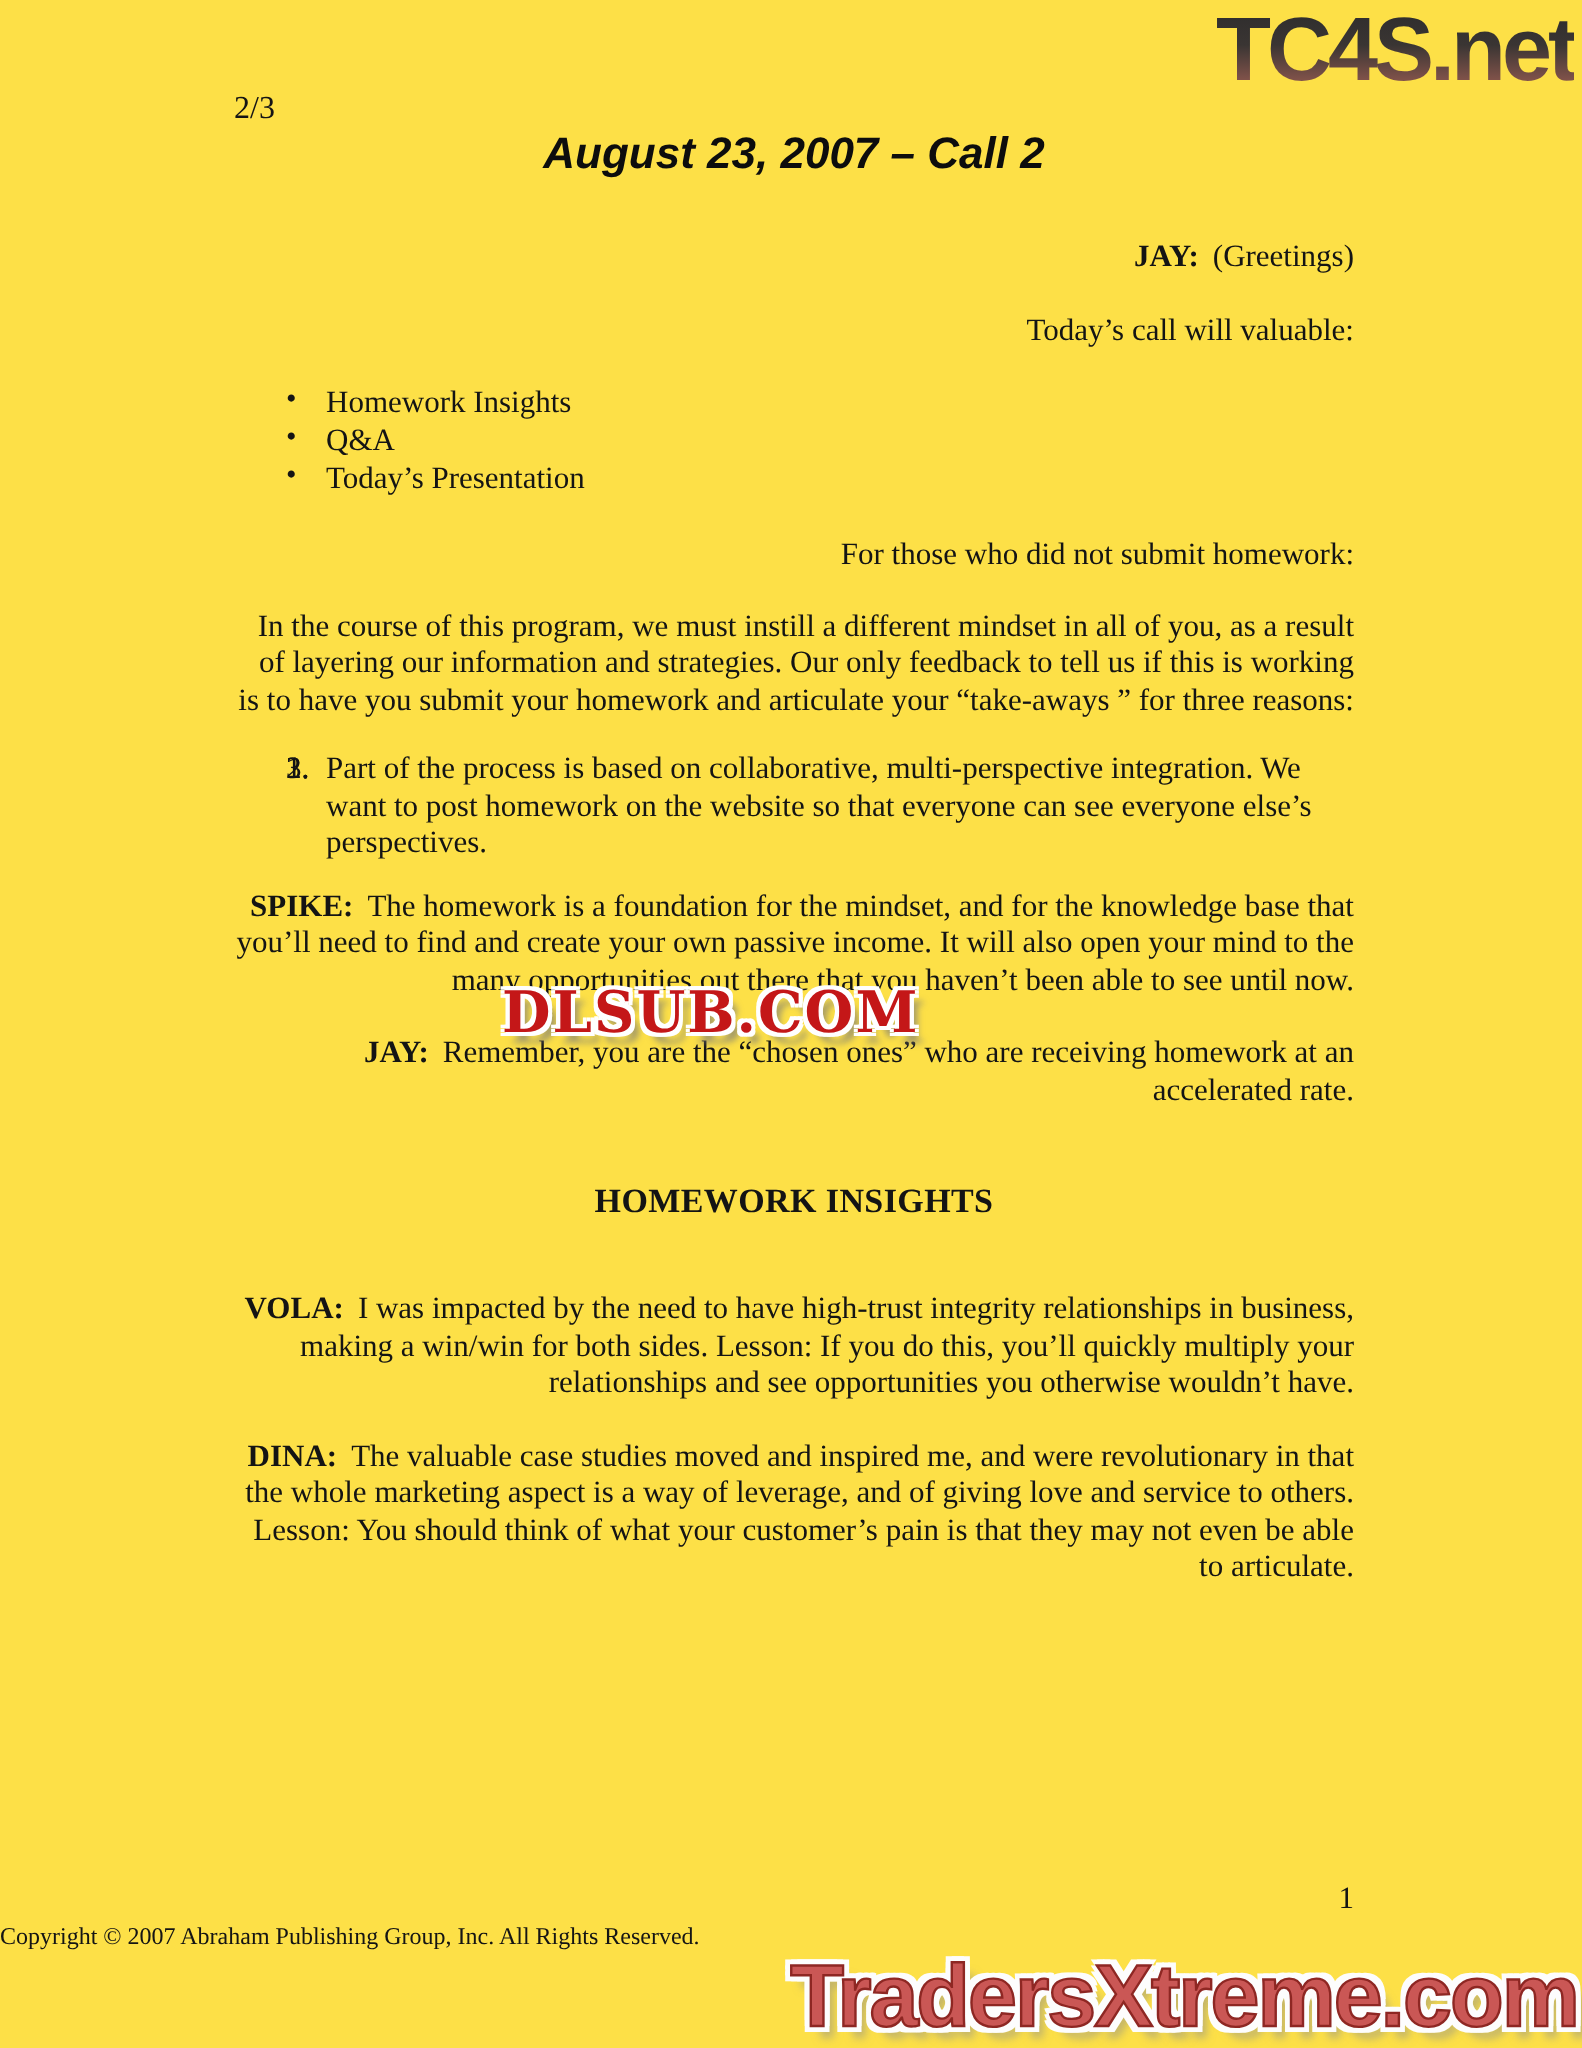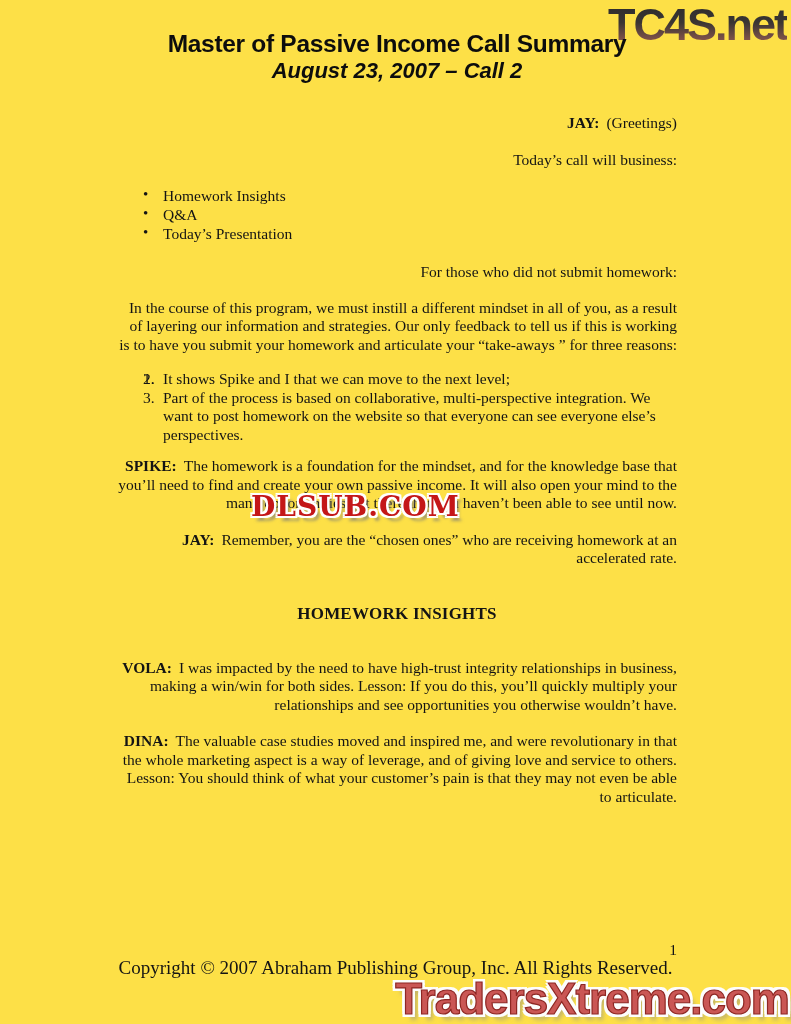--- a/index.html
+++ b/index.html
@@ -71,41 +71,41 @@
       5px 6px 4px rgba(140,140,140,0.55);
   }
 
   
   .footer-page-number {
     position:absolute; left:117px; top:941px; width:560px;
     text-align:right; font-size:15.5px; line-height:18px;
   }
   .footer-copyright {
     position:absolute; left:0; top:960px; width:791px;
-    text-align:center; font-size:19px; line-height:16px;
+    text-align:left; font-size:12px; line-height:16px;
   }
 </style>
 </head>
 <body>
 
 <div class="page">
 
   <div class="logo-top">TC4S.net</div>
 
   <div class="content">
 
+    <p class="page-marker">2/3</p>
 
-    <h1 class="doc-title">Master of Passive Income Call Summary</h1>
     <h2 class="doc-subtitle">August 23, 2007 – Call 2</h2>
 
     <p class="body mt-jay1">
       <b>JAY:</b><span>(Greetings)</span>
     </p>
 
-    <p class="body">Today’s call will business:</p>
+    <p class="body">Today’s call will valuable:</p>
 
     <ul class="bullets">
       <li>
         <span class="dot">•</span><span>Homework Insights</span>
       </li>
       <li>
         <span class="dot">•</span><span>Q&amp;A</span>
       </li>
       <li>
         <span class="dot">•</span><span>Today’s Presentation</span>
@@ -114,21 +114,21 @@
 
     <p class="body" style="margin-top:20px">For those who did not submit homework:</p>
 
     <p class="body" style="margin-top:17px">In the course of this program, we must instill a different mindset in all of you, as a result of layering our information and strategies.  Our only feedback to tell us if this is working is to have you submit your homework and articulate your “take-aways ” for three reasons:</p>
 
     <ol class="reasons">
       <li>
         <span class="num">1.</span>
       </li>
       <li>
-        <span class="num">2.</span><span>It shows Spike and I that we can move to the next level;</span>
+        <span class="num">2.</span>
       </li>
       <li>
         <span class="num">3.</span><span>Part of the process is based on collaborative, multi-perspective integration.  We want to post homework on the website so that everyone can see everyone else’s perspectives.</span>
       </li>
     </ol>
 
     <p class="body mt-spike">
       <b>SPIKE:</b><span>The homework is a foundation for the mindset, and for the knowledge base that you’ll need to find and create your own passive income.  It will also open your mind to the  many opportunities out there that you haven’t been able to see until now.</span>
     </p>
 

